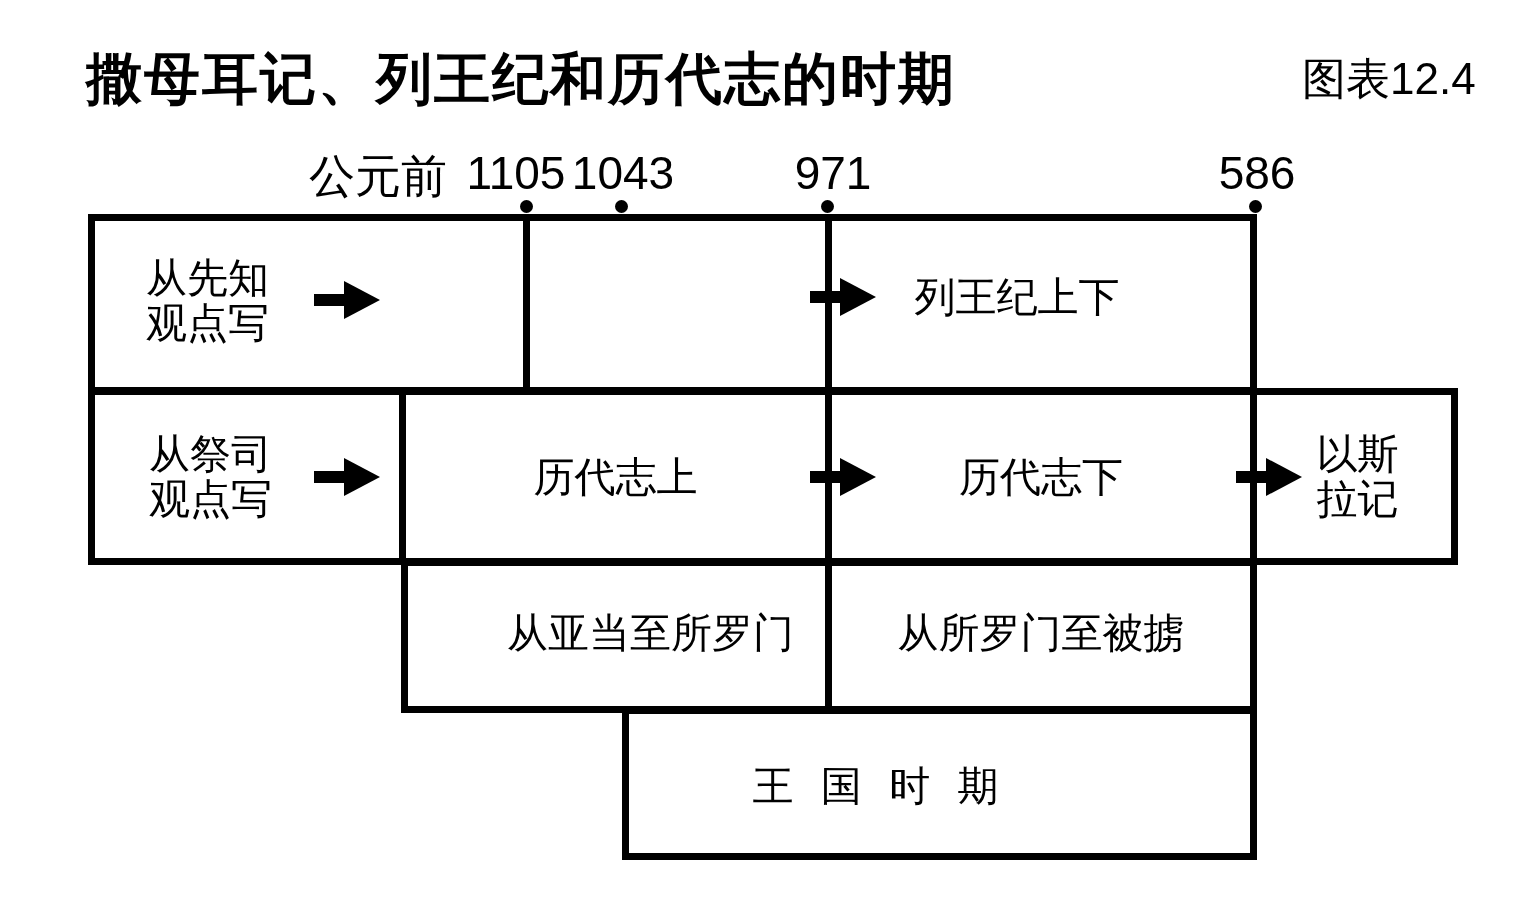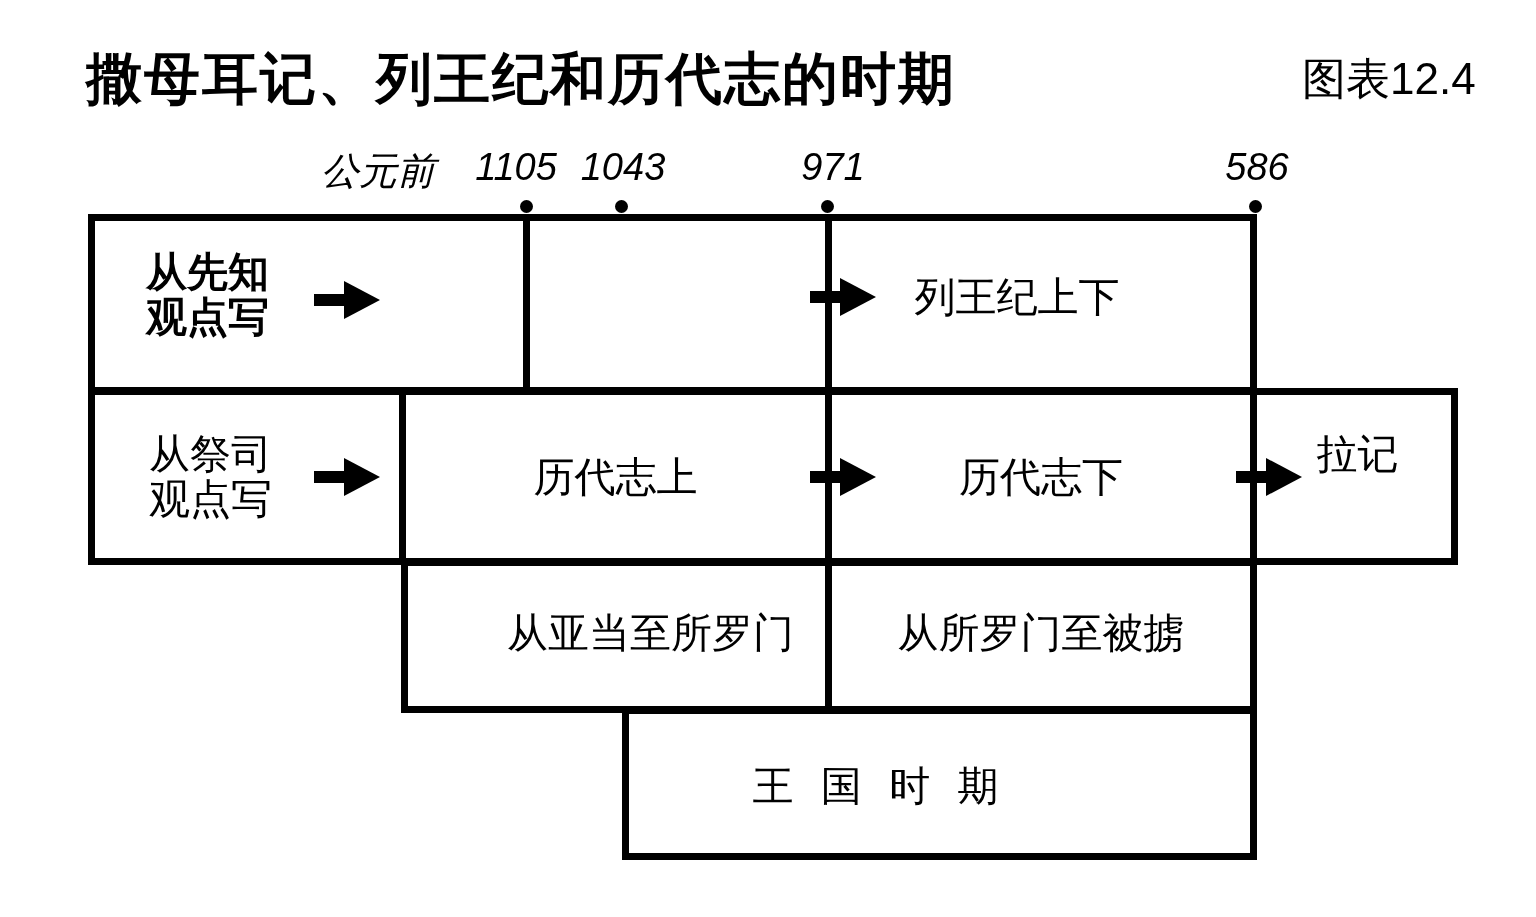--- a/index.html
+++ b/index.html
@@ -21,24 +21,23 @@
     letter-spacing: 2px;
     white-space: nowrap;
   }
   .figure-label {
     left: 1302px; top: 50px;
     font-size: 44px;
     white-space: nowrap;
   }
   .tl-label {
     top: 146px;
-    font-size: 38px;
+    font-size: 46px;
     white-space: nowrap;
     transform: translateX(-50%);
-    font-style: italic;
   }
   .dot {
     top: 200px;
     width: 13px; height: 13px;
     background: #000;
     border-radius: 50%;
   }
   .box {
     box-sizing: border-box;
     border: 7px solid #000;
@@ -97,21 +96,21 @@
   <div class="abs box" style="left:88px; top:214px; width:1169px; height:180px;"></div>
   <div class="abs box" style="left:88px; top:388px; width:1370px; height:177px;"></div>
   <div class="abs box" style="left:401px; top:559px; width:856px; height:154px;"></div>
   <div class="abs box" style="left:622px; top:707px; width:635px; height:153px;"></div>
 
   <div class="abs vline" style="left:523px; top:214px; height:180px;"></div>
   <div class="abs vline" style="left:825px; top:214px; height:499px;"></div>
   <div class="abs vline" style="left:399px; top:388px; height:177px;"></div>
   <div class="abs vline" style="left:1250px; top:388px; height:177px;"></div>
 
-  <div class="abs cell-text two-line" style="left:115px; top:250px; width:185px;font-weight:bold;">
+  <div class="abs cell-text two-line" style="left:115px; top:256px; width:185px;">
     <div>从先知</div>
     <div>观点写</div>
   </div>
   <div class="abs arrow" style="left:314px; top:281px;">
     <div class="stem"></div>
     <div class="head"></div>
   </div>
   <div class="abs arrow" style="left:810px; top:278px;">
     <div class="stem"></div>
     <div class="head"></div>
@@ -130,20 +129,21 @@
   <div class="abs arrow" style="left:810px; top:458px;">
     <div class="stem"></div>
     <div class="head"></div>
   </div>
   <div class="abs cell-text" style="left:832px; top:455px; width:418px;">历代志下</div>
   <div class="abs arrow" style="left:1236px; top:458px;">
     <div class="stem"></div>
     <div class="head"></div>
   </div>
   <div class="abs cell-text two-line" style="left:1270px; top:432px; width:175px;">
+    <div>以斯</div>
     <div>拉记</div>
   </div>
 
   <div class="abs cell-text" style="left:408px; top:611px; width:485px;">从亚当至所罗门</div>
   <div class="abs cell-text" style="left:832px; top:611px; width:418px;">从所罗门至被掳</div>
 
   <div class="abs cell-text kingdom" style="left:629px; top:764px; width:501px;">王 国 时 期</div>
 
 </div>
 

